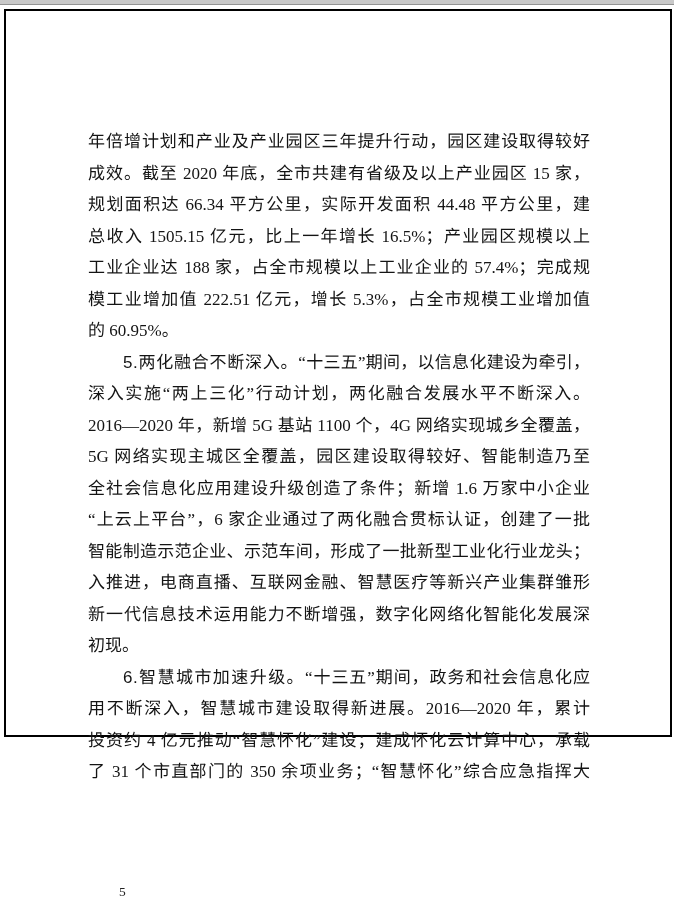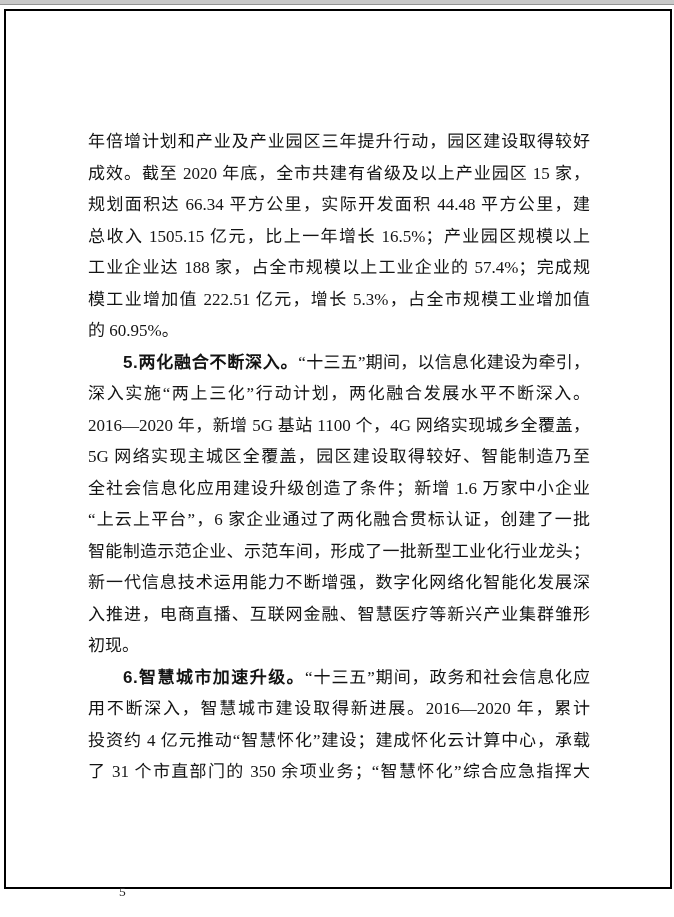--- a/index.html
+++ b/index.html
@@ -22,21 +22,21 @@
     height: 5px;
     background: #c9c9c9;
     border-bottom: 1px solid #939393;
     box-sizing: border-box;
   }
   .page {
     position: absolute;
     left: 4px;
     top: 9px;
     width: 668px;
-    height: 880px;
+    height: 728px;
     box-sizing: border-box;
     border: 2px solid #000000;
     background: #ffffff;
   }
   .doc-body {
     position: absolute;
     left: 82px;
     top: 115px;
     width: 502px;
   }
@@ -51,21 +51,21 @@
     white-space: normal;
     overflow: hidden;
   }
   .line.left {
     text-align-last: left;
   }
   .line.indent {
     text-indent: 35px;
   }
   .bold-lead {
-    font-weight: 700;
+    font-weight: 400;
     font-family: "Liberation Sans", "DejaVu Sans", sans-serif;
     letter-spacing: 0.5px;
   }
   .footer-num {
     position: absolute;
     left: 113px;
     top: 873px;
     font-size: 13.5px;
     color: #222222;
     font-family: "Liberation Serif", "DejaVu Serif", serif;
@@ -85,22 +85,22 @@
       <div class="line"><span>工业企业达 188 家，占全市规模以上工业企业的 57.4%；完成规</span></div>
       <div class="line"><span>模工业增加值 222.51 亿元，增长 5.3%，占全市规模工业增加值</span></div>
       <div class="line left"><span>的 60.95%。</span></div>
       <div class="line indent"><span class="bold-lead">5.两化融合不断深入。</span><span>“十三五”期间，以信息化建设为牵引，</span></div>
       <div class="line"><span>深入实施“两上三化”行动计划，两化融合发展水平不断深入。</span></div>
       <div class="line"><span>2016—2020 年，新增 5G 基站 1100 个，4G 网络实现城乡全覆盖，</span></div>
       <div class="line"><span>5G 网络实现主城区全覆盖，园区建设取得较好、智能制造乃至</span></div>
       <div class="line"><span>全社会信息化应用建设升级创造了条件；新增 1.6 万家中小企业</span></div>
       <div class="line"><span>“上云上平台”，6 家企业通过了两化融合贯标认证，创建了一批</span></div>
       <div class="line"><span>智能制造示范企业、示范车间，形成了一批新型工业化行业龙头；</span></div>
+      <div class="line"><span>入推进，电商直播、互联网金融、智慧医疗等新兴产业集群雏形</span></div>
       <div class="line"><span>新一代信息技术运用能力不断增强，数字化网络化智能化发展深</span></div>
-      <div class="line"><span>入推进，电商直播、互联网金融、智慧医疗等新兴产业集群雏形</span></div>
       <div class="line left"><span>初现。</span></div>
       <div class="line indent"><span class="bold-lead">6.智慧城市加速升级。</span><span>“十三五”期间，政务和社会信息化应</span></div>
       <div class="line"><span>用不断深入，智慧城市建设取得新进展。2016—2020 年，累计</span></div>
       <div class="line"><span>投资约 4 亿元推动“智慧怀化”建设；建成怀化云计算中心，承载</span></div>
       <div class="line"><span>了 31 个市直部门的 350 余项业务；“智慧怀化”综合应急指挥大</span></div>
     </div>
   <div class="footer-num">5</div>
 </div>
 
 </body></html>

